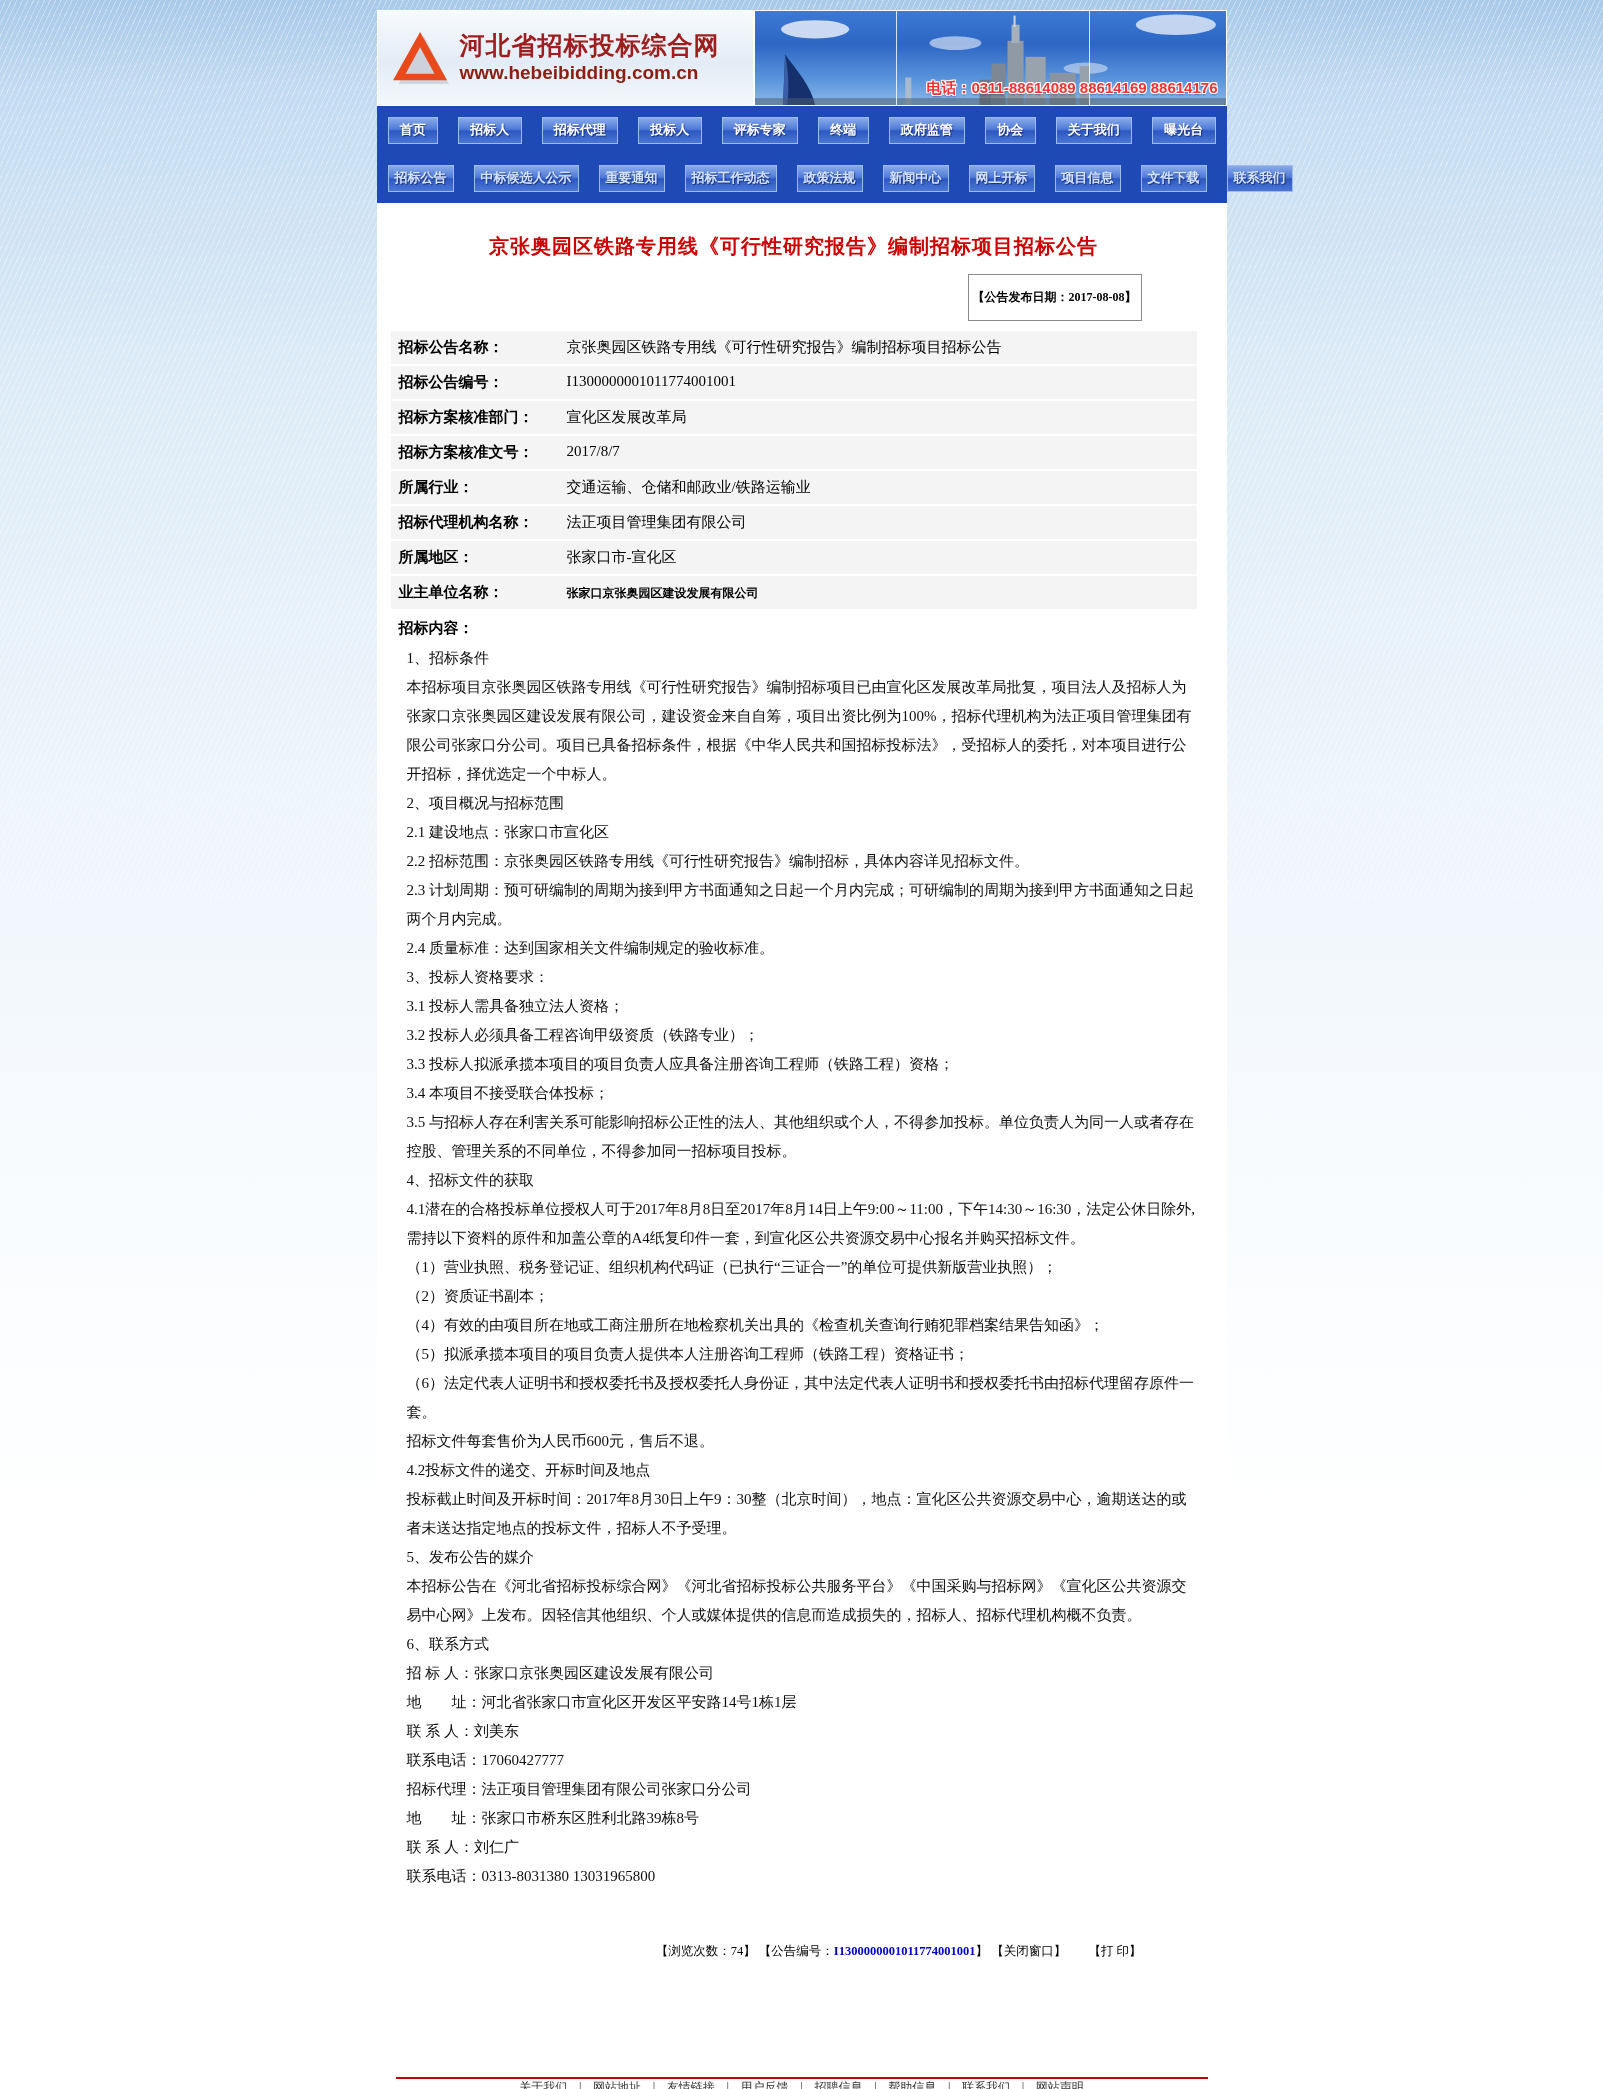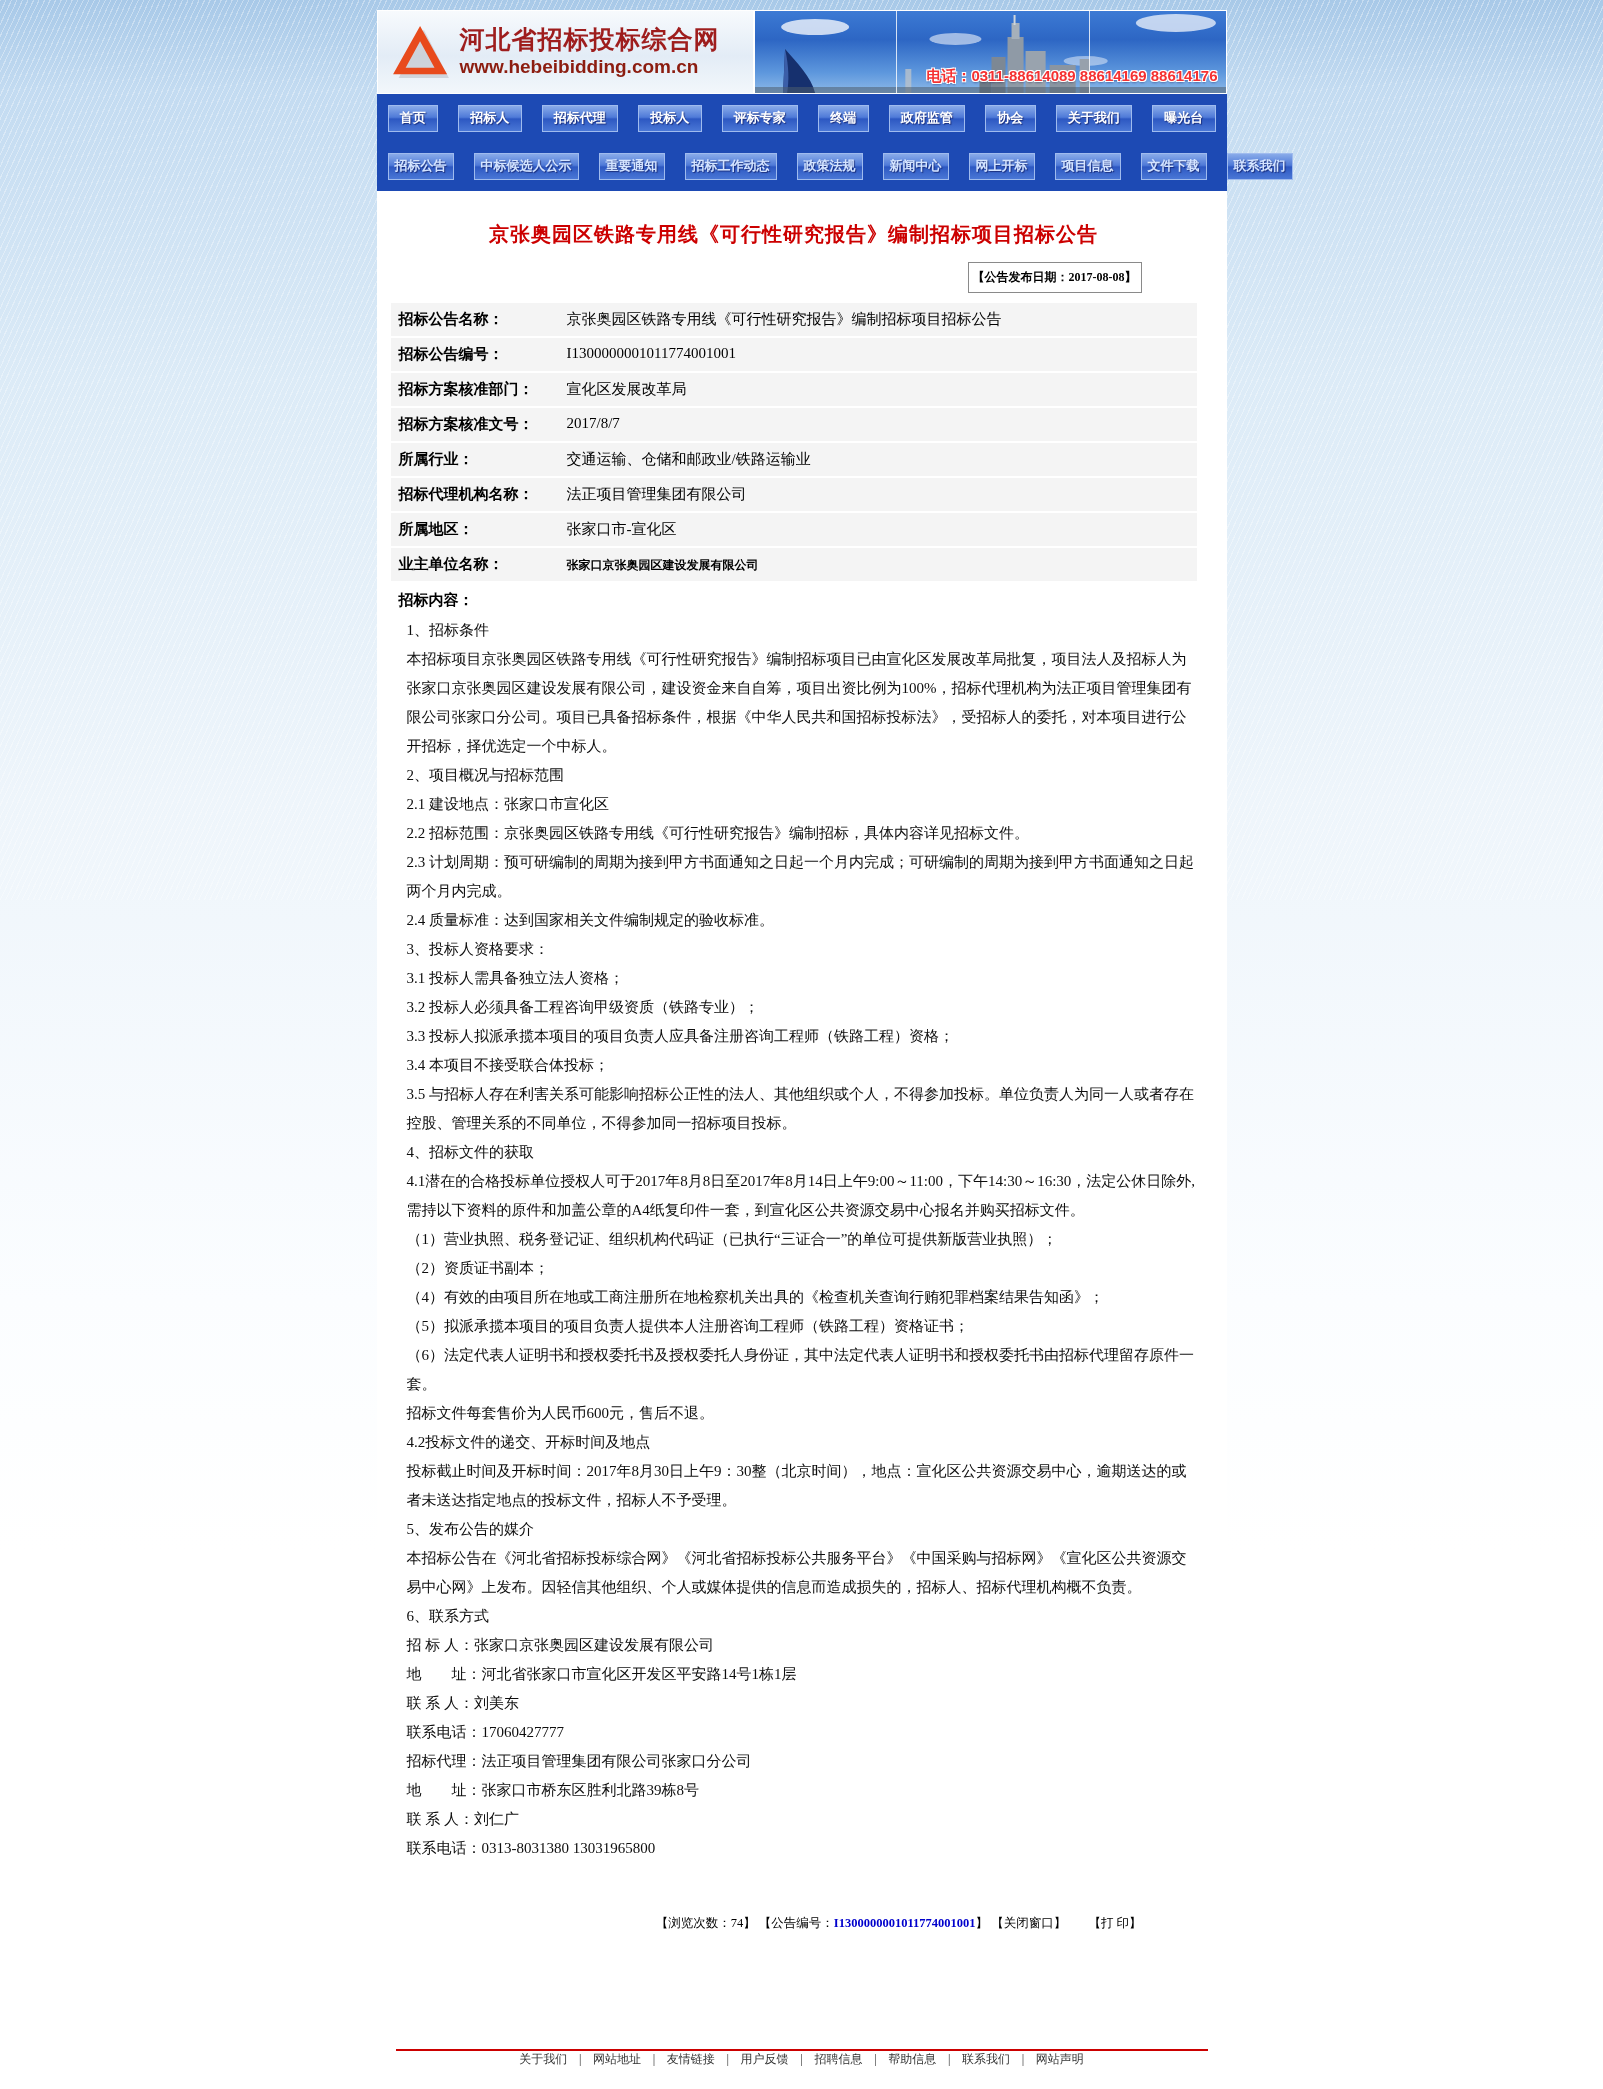--- a/index.html
+++ b/index.html
@@ -12,21 +12,21 @@
     position:relative; width:1603px; height:2089px; overflow:hidden;
     background:linear-gradient(180deg,#a8c9e8 0,#c3dbf1 90px,#dcebf7 380px,#eef5fb 800px,#fbfdff 1300px,#ffffff 1550px);
   }
   .page::before {
     content:""; position:absolute; inset:0 0 auto 0; height:900px; pointer-events:none;
     background:repeating-linear-gradient(115deg, rgba(255,255,255,.35) 0 1px, rgba(255,255,255,0) 1px 5px);
   }
   .content-col { position:relative; width:850px; margin:0 auto; padding-top:10px; }
 
   
-  .site-header { display:flex; height:84px; border:1px solid #ffffff; background:#fff; }
+  .site-header { display:flex; height:96px; border:1px solid #ffffff; background:#fff; }
   .logo-box {
     width:377px; display:flex; align-items:center; gap:10px; padding-left:14px; cursor:pointer;
     background:linear-gradient(180deg,#f7fafd 0%,#e3ecf6 55%,#f2f7fb 100%);
     border-right:2px solid #fff;
   }
   .logo-tri svg { display:block; }
   .site-name { color:#9e1d1d; font-size:25px; font-weight:bold; letter-spacing:1px; line-height:30px; }
   .site-url  { color:#8c1d10; font-size:19px; font-weight:bold; font-family:"Liberation Sans",sans-serif; line-height:24px; }
   .banner {
     position:relative; flex:1; overflow:hidden;
@@ -52,21 +52,21 @@
     border:1px solid #9fbbee;
     background:linear-gradient(180deg,#89abe9 0%,#4f7ad8 45%,#2d58c2 52%,#4a77d6 100%);
     text-shadow:1px 1px 1px rgba(0,0,60,.55);
   }
   .nav-row.row2 .nav-btn { color:#d4e4ff; }
 
   
   .main-panel { background:#fff; padding:18px 30px 95px 14px; min-height:1740px; }
   .ann-title { color:#cc0000; font-size:20px; font-weight:bold; text-align:center; margin-top:12px; letter-spacing:1px; }
   .date-row { text-align:right; margin:14px 55px 10px 0; }
-  .date-box { display:inline-block; border:1px solid #8a8a8a; padding:6px 4px; font-size:12px; font-weight:bold; color:#000; }
+  .date-box { display:inline-block; border:1px solid #8a8a8a; padding:14px 4px; font-size:12px; font-weight:bold; color:#000; }
 
   .fields { width:100%; }
   .field-row { display:flex; background:#f4f4f4; border-bottom:2px solid #fff; padding:7px 4px 7px 8px; }
   .field-label { width:168px; font-weight:bold; font-size:15px; color:#000; flex:none; }
   .field-value { flex:1; font-size:15px; color:#000; }
   .field-row:last-of-type .field-value { font-size:12px; font-weight:bold; font-family:"Liberation Sans",sans-serif; padding-top:2px; }
 
   .content-label { font-weight:bold; font-size:15px; color:#000; padding:8px 0 4px 8px; }
   .bid-content { padding:2px 0 0 16px; width:100%; }
   .bid-content p { font-size:15px; line-height:29px; color:#0d0d0d; text-align:left; }

